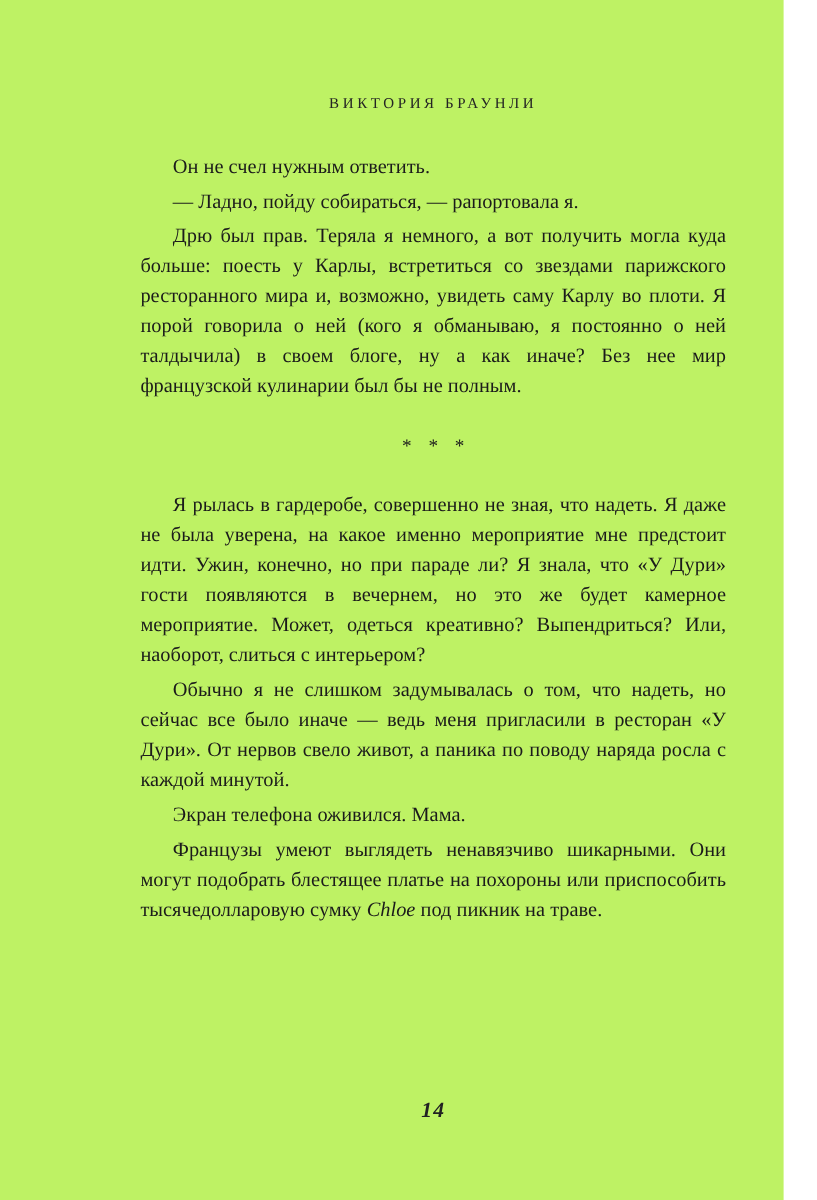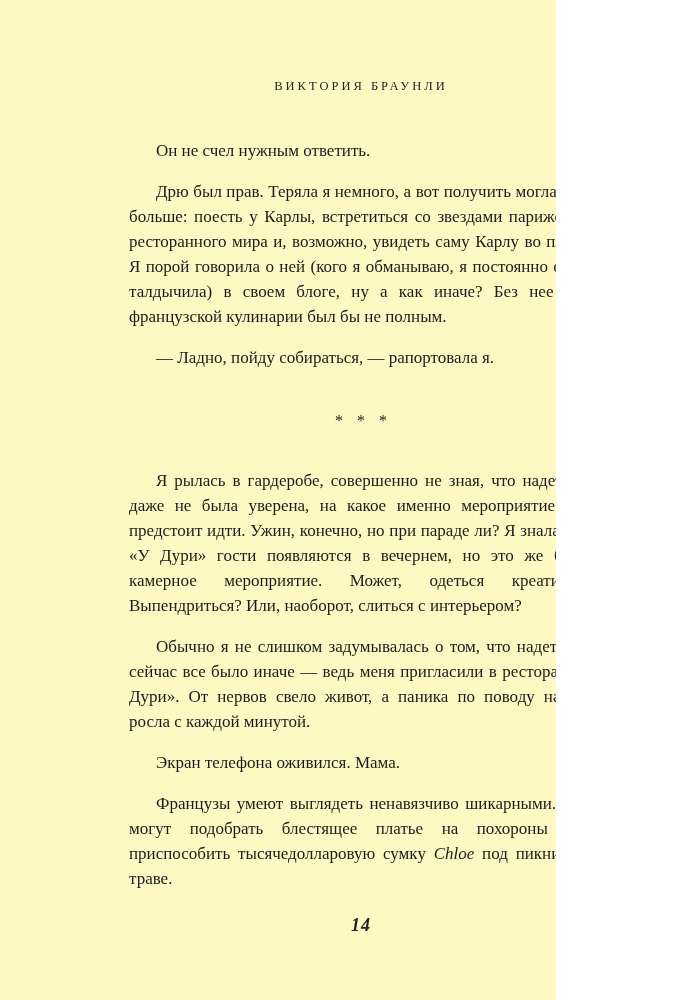--- a/index.html
+++ b/index.html
@@ -8,23 +8,23 @@
   }
   body {
     width: 681px;
     height: 1000px;
     background: #ffffff;
     font-family: "Liberation Serif", "DejaVu Serif", serif;
     color: #1b1b1b;
   }
   .page {
     position: relative;
-    width: 556px;
+    width: 653px;
     height: 1000px;
-    background: #fef9c3;
+    background: #bef264;
     overflow: hidden;
   }
   .running-head {
     position: absolute;
     top: 79px;
     left: 113px;
     width: 496px;
     text-align: center;
     font-size: 12.5px;
     letter-spacing: 3px;
@@ -36,21 +36,21 @@
     top: 122px;
     left: 113px;
     width: 496px;
     font-size: 17px;
     line-height: 25px;
     text-align: justify;
     hyphens: auto;
     -webkit-hyphens: auto;
   }
   p.para {
-    margin: 16px;
+    margin: 4px;
     text-indent: 27px;
   }
   .separator {
     text-align: center;
     text-indent: 0;
     word-spacing: 10px;
     padding: 22px 0 19px 0;
     font-size: 16px;
     color: #1b1b1b;
   }
@@ -73,22 +73,22 @@
 </head>
 <body>
 
 <div class="page">
 
   <div class="running-head">ВИКТОРИЯ БРАУНЛИ</div>
 
   <div class="text-block">
 
     <p class="para">Он не счел нужным ответить.</p>
+    <p class="para">— Ладно, пойду собираться, — рапортовала я.</p>
     <p class="para">Дрю был прав. Теряла я немного, а вот получить могла куда больше: поесть у Карлы, встретиться со звездами парижского ресторанного мира и, возможно, увидеть саму Карлу во плоти. Я порой говорила о ней (кого я обманываю, я постоянно о ней талдычила) в своем блоге, ну а как иначе? Без нее мир французской кулинарии был бы не полным.</p>
-    <p class="para">— Ладно, пойду собираться, — рапортовала я.</p>
 
     <div class="separator">* * *</div>
 
     <p class="para">Я рылась в гардеробе, совершенно не зная, что надеть. Я даже не была уверена, на какое именно мероприятие мне предстоит идти. Ужин, конечно, но при параде ли? Я знала, что «У Дури» гости появляются в вечернем, но это же будет камерное мероприятие. Может, одеться креативно? Выпендриться? Или, наоборот, слиться с интерьером?</p>
     <p class="para">Обычно я не слишком задумывалась о том, что надеть, но сейчас все было иначе — ведь меня пригласили в ресторан «У Дури». От нервов свело живот, а паника по поводу наряда росла с каждой минутой.</p>
     <p class="para">Экран телефона оживился. Мама.</p>
     <p class="para">
       <span>Французы умеют выглядеть ненавязчиво шикарными. Они могут подобрать блестящее платье на похороны или приспособить тысячедолларовую сумку </span><em class="brand">Chloe</em><span> под пикник на траве.</span>
     </p>
 

